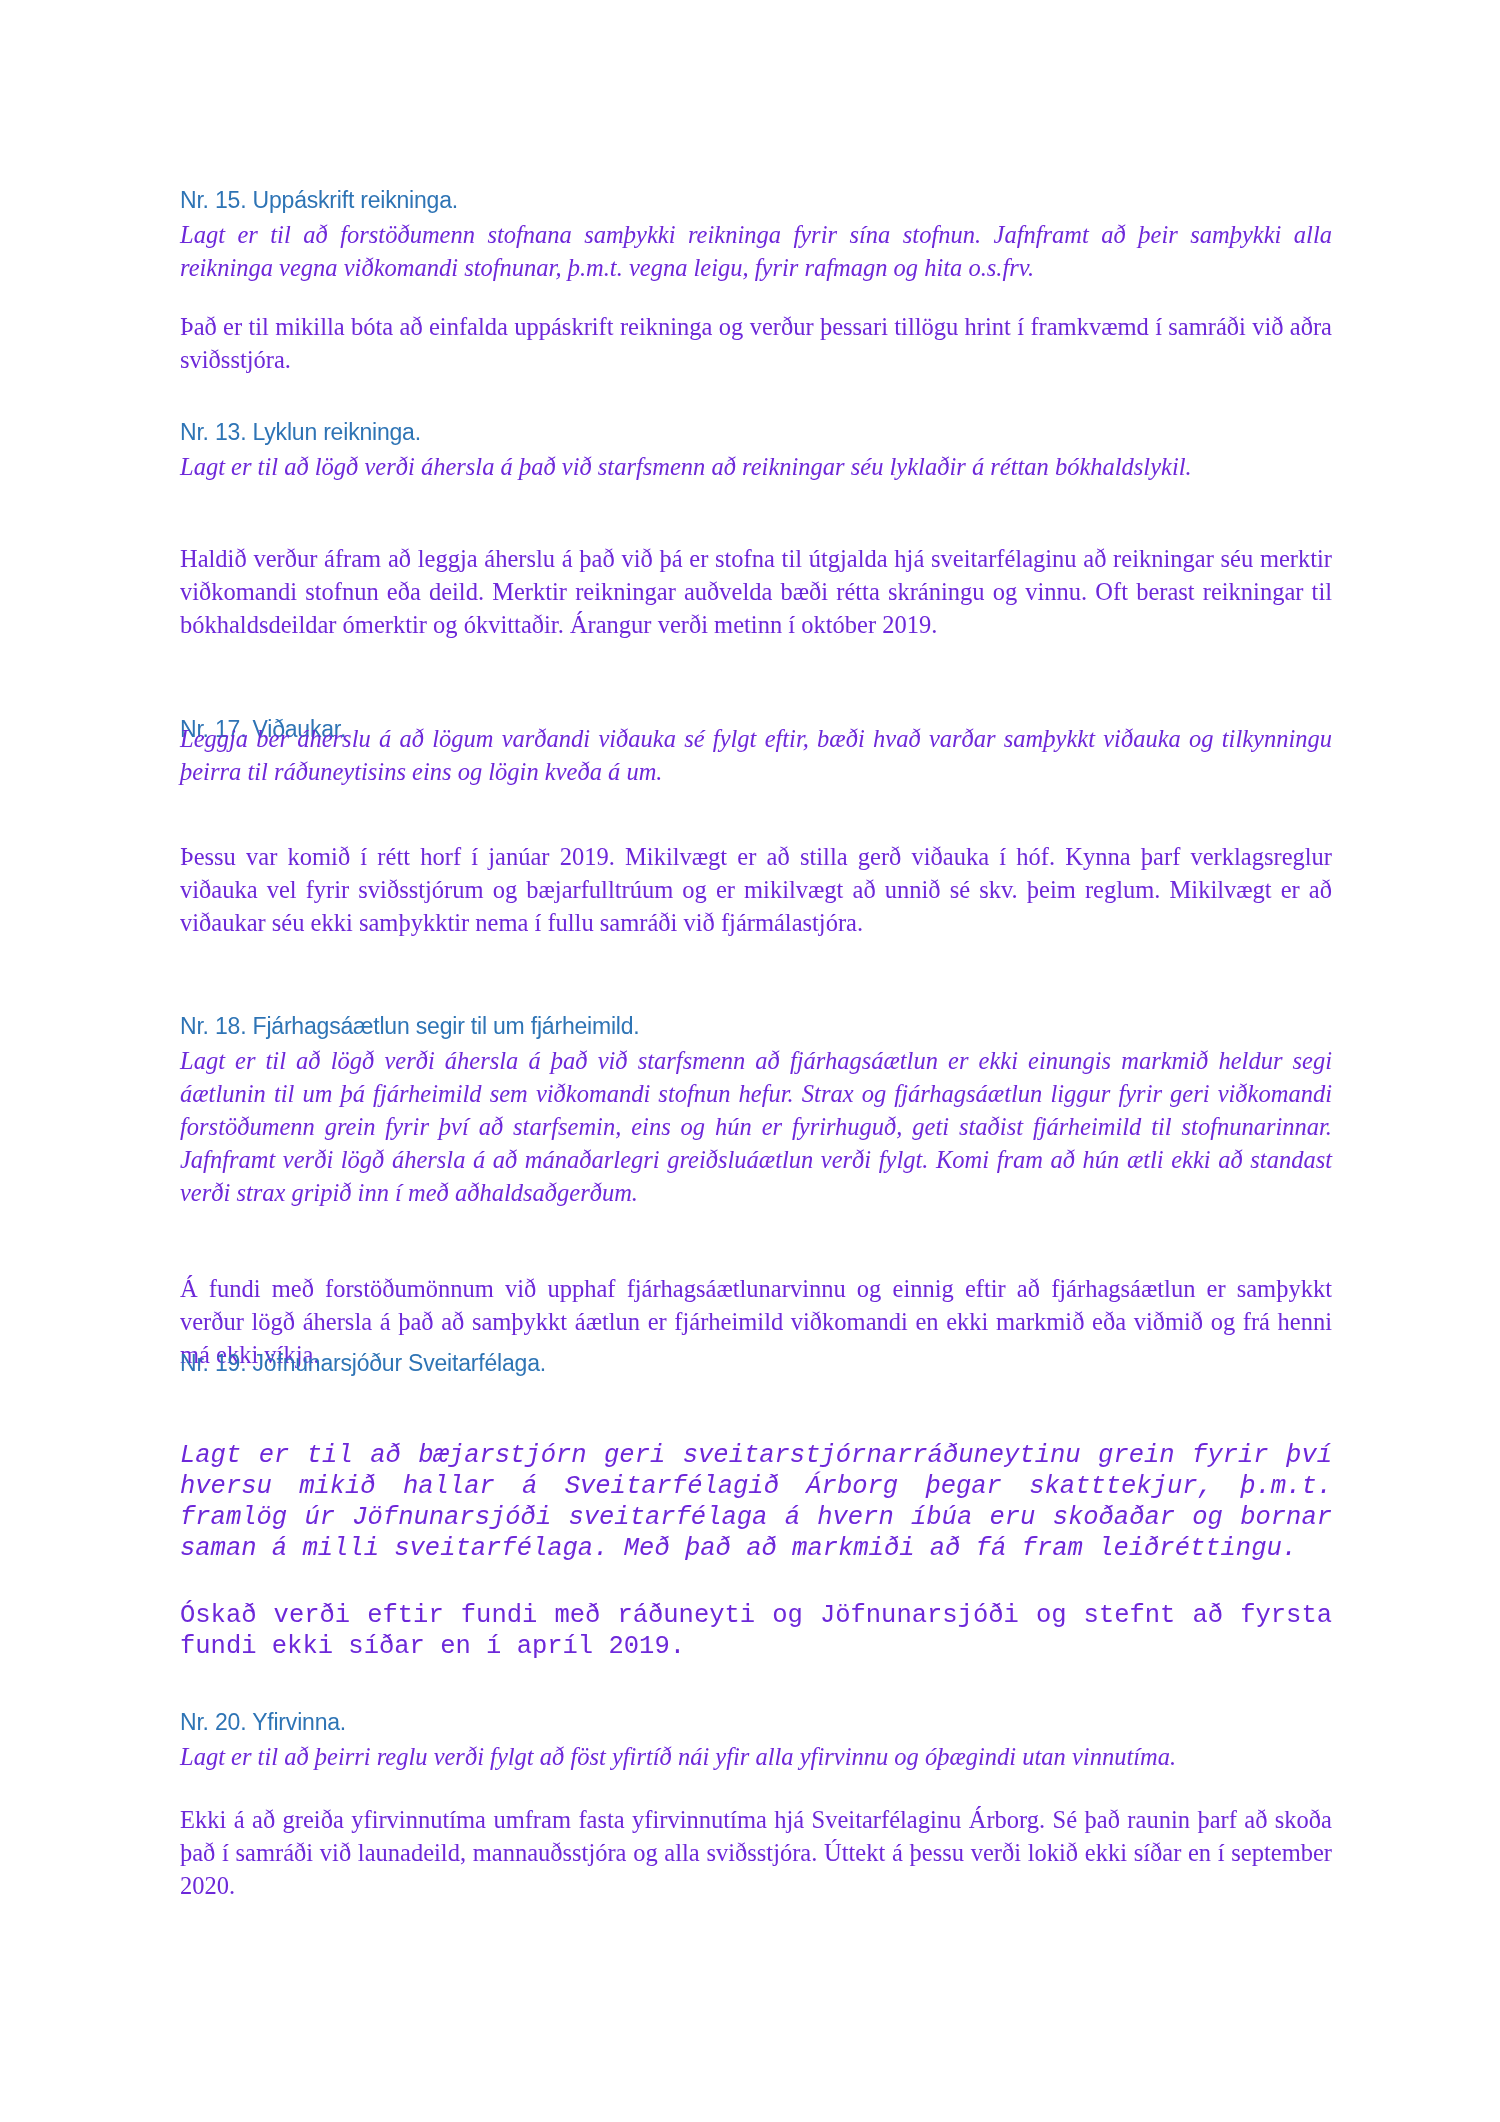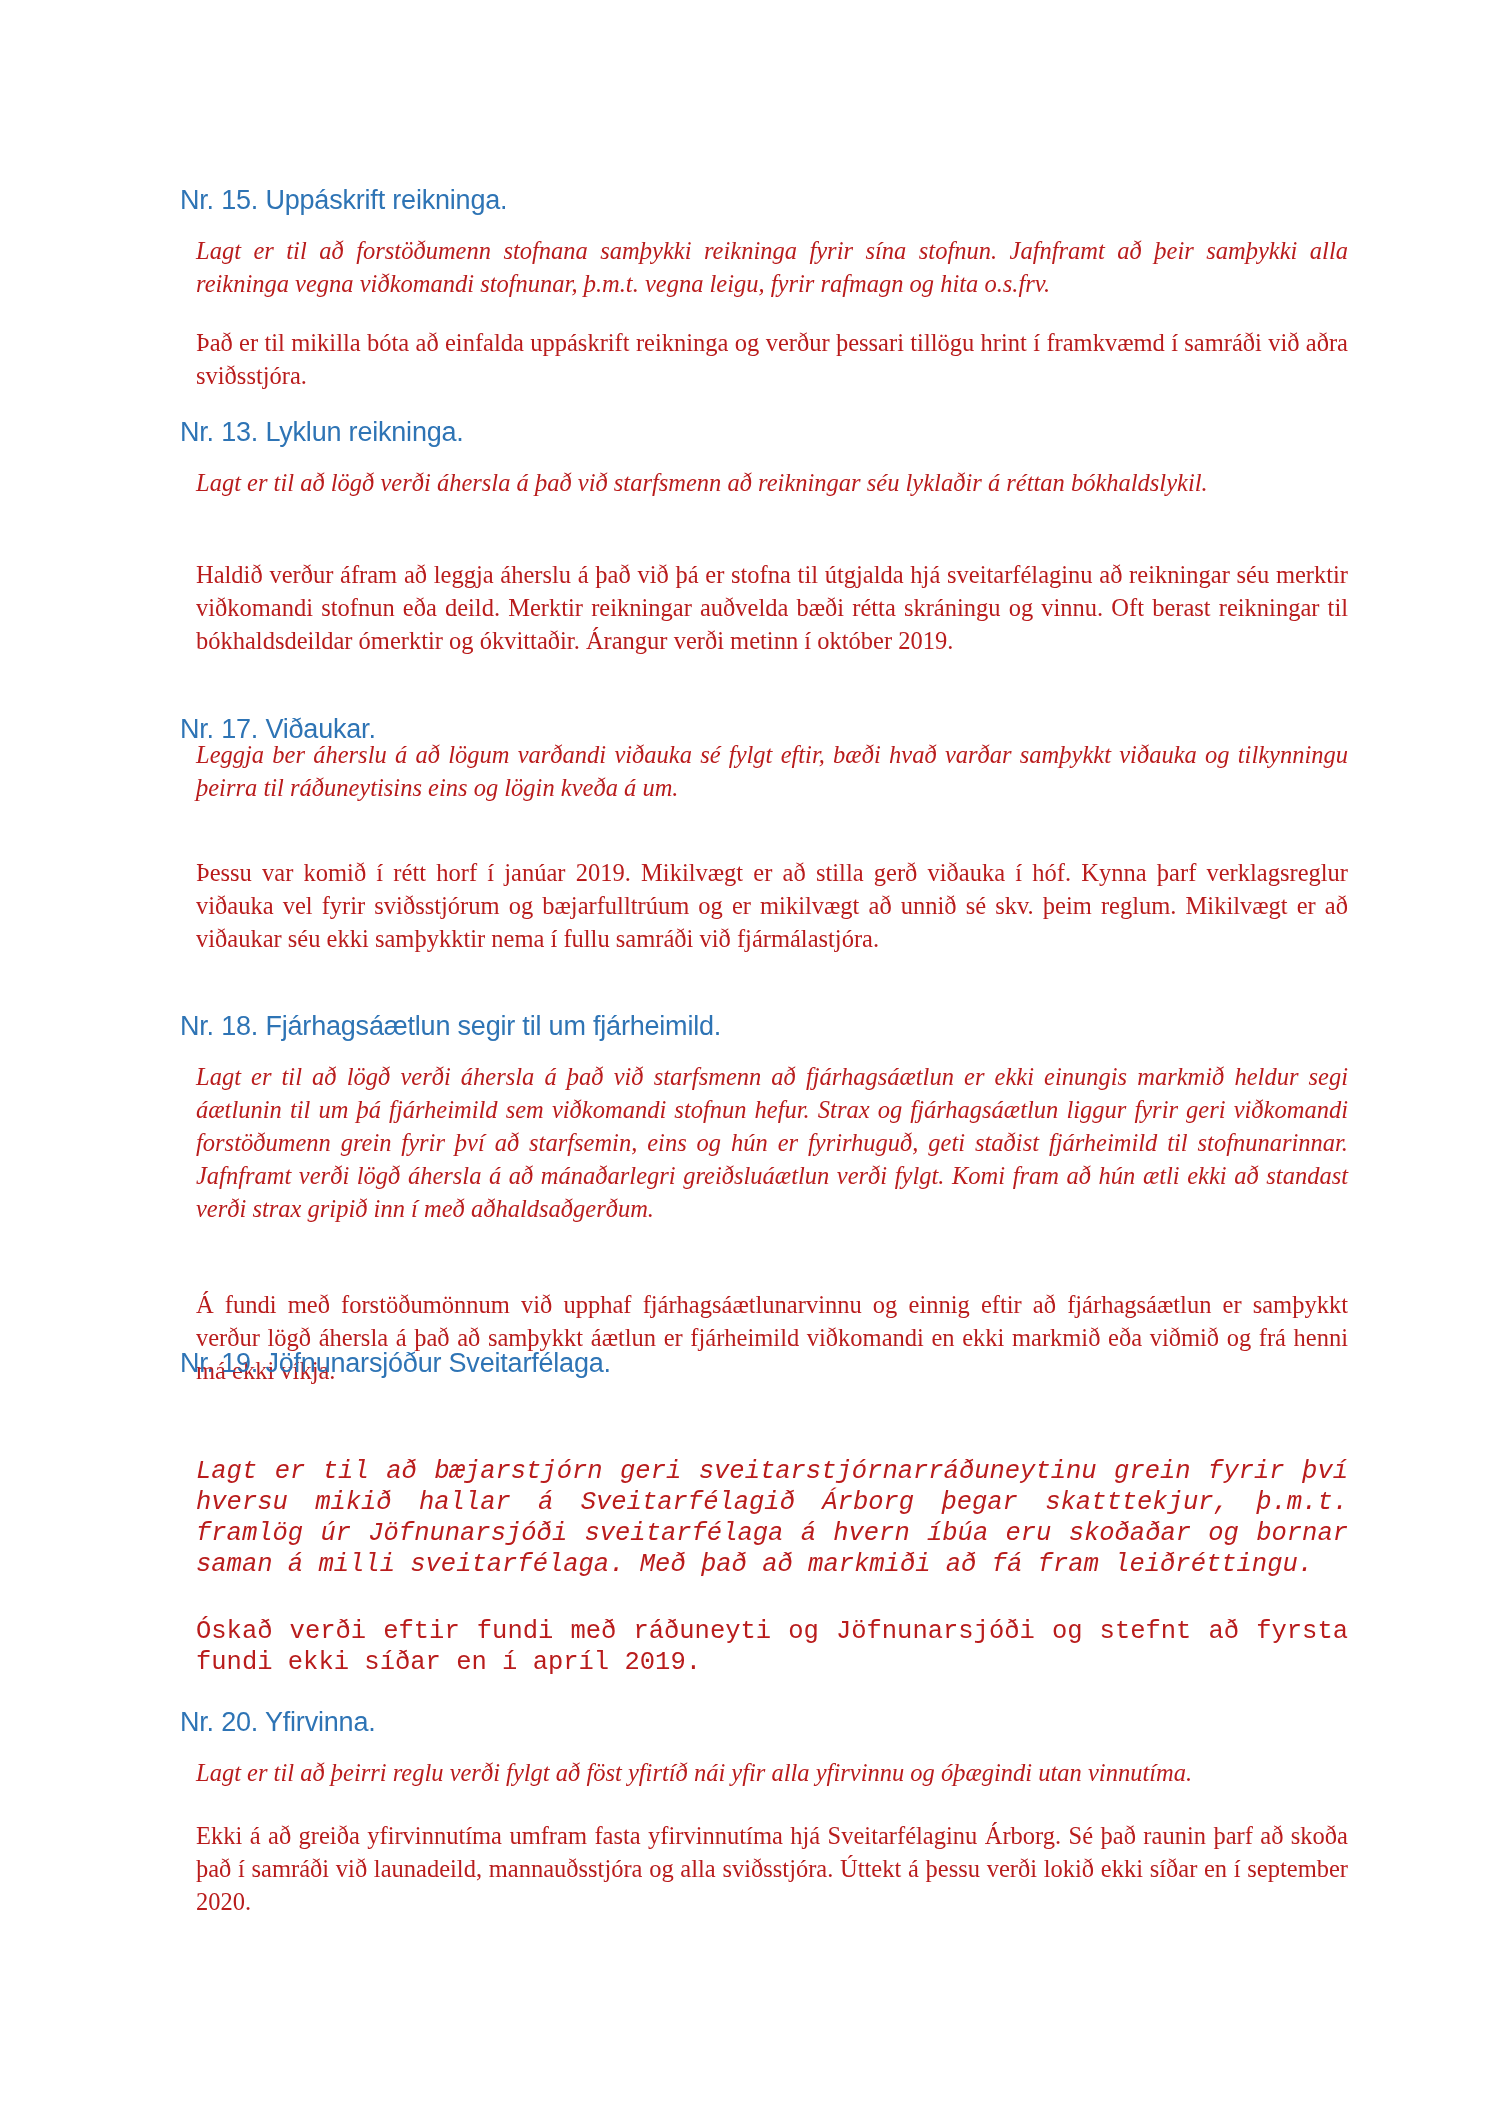--- a/index.html
+++ b/index.html
@@ -1,19 +1,19 @@
 <!DOCTYPE html>
 <html><head>
 <meta charset="utf-8">
 <style>
   html, body { margin: 0; padding: 0; background: #ffffff; }
   body { width: 1500px; height: 2122px; position: relative; overflow: hidden; }
   .page { position: absolute; left: 180px; top: 0; width: 1152px; }
-  .h { position: absolute; left: 0; font-family: "Liberation Sans", sans-serif; font-size: 27px; color: #2E74B5; font-weight: normal; margin: 0; line-height: 34px; letter-spacing: -0.2px; }
-  .p { position: absolute; left: 0; width: 1152px; margin: 16px; color: #b91c1c; font-family: "Liberation Serif", serif; font-size: 24.5px; line-height: 33px; text-align: justify; }
+  .h { position: absolute; left: 0; font-family: "Liberation Sans", sans-serif; font-size: 23px; color: #2E74B5; font-weight: normal; margin: 0; line-height: 34px; letter-spacing: -0.2px; }
+  .p { position: absolute; left: 0; width: 1152px; margin: 0; color: #6d28d9; font-family: "Liberation Serif", serif; font-size: 24.5px; line-height: 33px; text-align: justify; }
   .it { font-style: italic; }
   .tnr { font-family: Liberation Mono, monospace; font-size: 25.5px; line-height: 31px; }
 </style>
 </head>
 <body>
 
 <div class="page">
 
   <h2 class="h" style="top:183px">Nr. 15. Uppáskrift reikninga.</h2>
   <p class="p it" style="top:218px">Lagt er til að forstöðumenn stofnana samþykki reikninga fyrir sína stofnun. Jafnframt að þeir samþykki alla reikninga vegna viðkomandi stofnunar, þ.m.t. vegna leigu, fyrir rafmagn og hita o.s.frv.</p>

